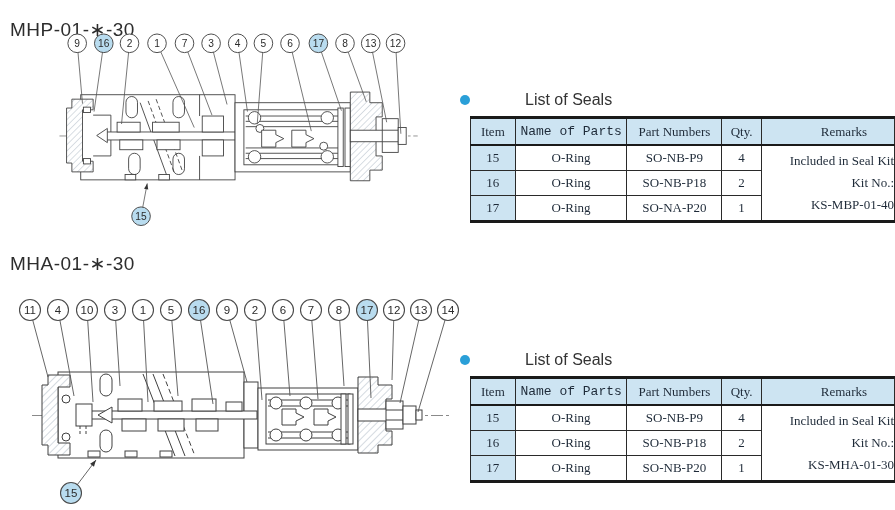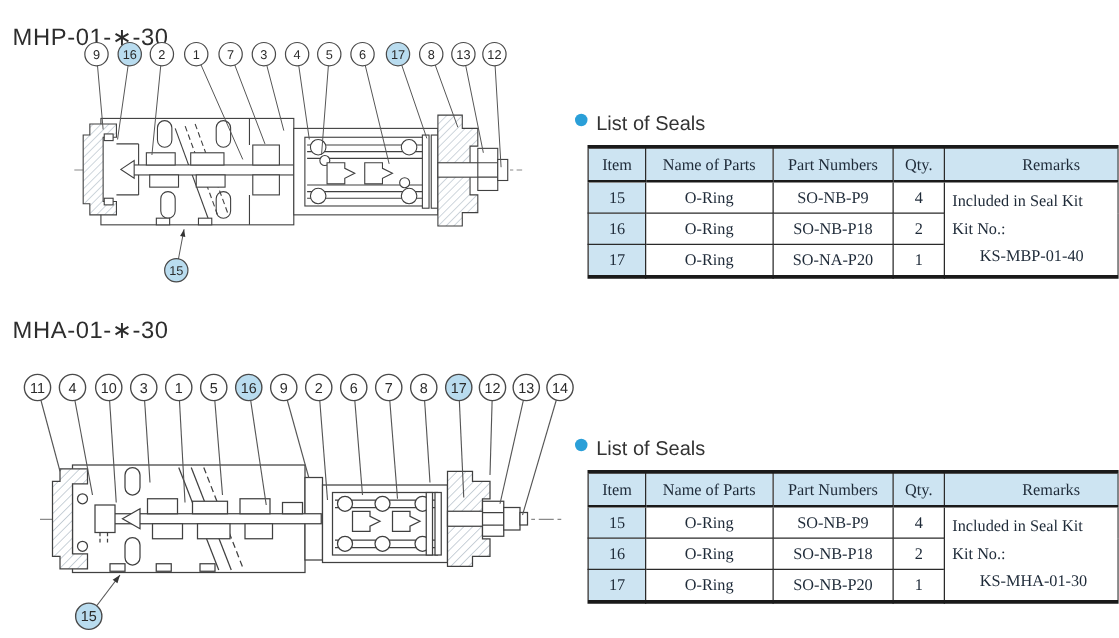--- a/index.html
+++ b/index.html
@@ -1,33 +1,33 @@
 <!DOCTYPE html>
 <html><head>
 <meta charset="utf-8">
 <style>
   html,body{margin:0;padding:0;background:#ffffff;}
   body{position:relative;width:895px;height:510px;overflow:hidden;
        font-family:"Liberation Sans",sans-serif;-webkit-font-smoothing:antialiased;}
   .abs{position:absolute;}
   .model-title{font-size:19px;font-weight:500;color:#2d2d2d;letter-spacing:.5px;}
-  .seals-heading{font-size:16px;color:#333;display:flex;}
+  .seals-heading{font-size:16px;color:#333;display:flex;align-items:center;gap:48px;}
   .seals-heading .dot{width:10px;height:10px;border-radius:50%;display:inline-block;margin-right:7px;}
   table.seals{border-collapse:collapse;table-layout:fixed;
       font-family:"Liberation Serif",serif;font-size:13px;color:#1e2a38;
       border-top:3px solid #1a1a1a;border-bottom:3px solid #1a1a1a;}
   table.seals th,table.seals td{border:1px solid #2a2a2a;padding:0 4px;height:24px;
       text-align:center;overflow:hidden;white-space:nowrap;}
   table.seals th{font-weight:normal;height:25px;border-bottom:2px solid #1a1a1a;}
   table.seals .w-item{width:46px;}
-  table.seals .w-name{width:104px;}
+  table.seals .w-name{width:104px;font-family:Liberation Mono, monospace;}
   table.seals .w-part{width:98px;}
   table.seals .w-qty{width:38px;text-align:center;}
   table.seals .w-rem{width:132px;padding-left:36px;}
-  table.seals td.remarks{text-align:left;vertical-align:top;padding:4px 0 0 6px;line-height:22px;white-space:normal;}
+  table.seals td.remarks{text-align:right;vertical-align:top;padding:4px 0 0 6px;line-height:22px;white-space:normal;}
   table.seals td.remarks .indent{padding-left:22px;}
   svg text{user-select:none;}
 </style>
 </head>
 <body>
 
 <div class="abs model-title" style="left:10px;top:18px">MHP-01-∗-30</div>
 
 <svg class="abs" style="left:0;top:30px" width="455" height="235" viewBox="0 30 455 265">
   <defs>

